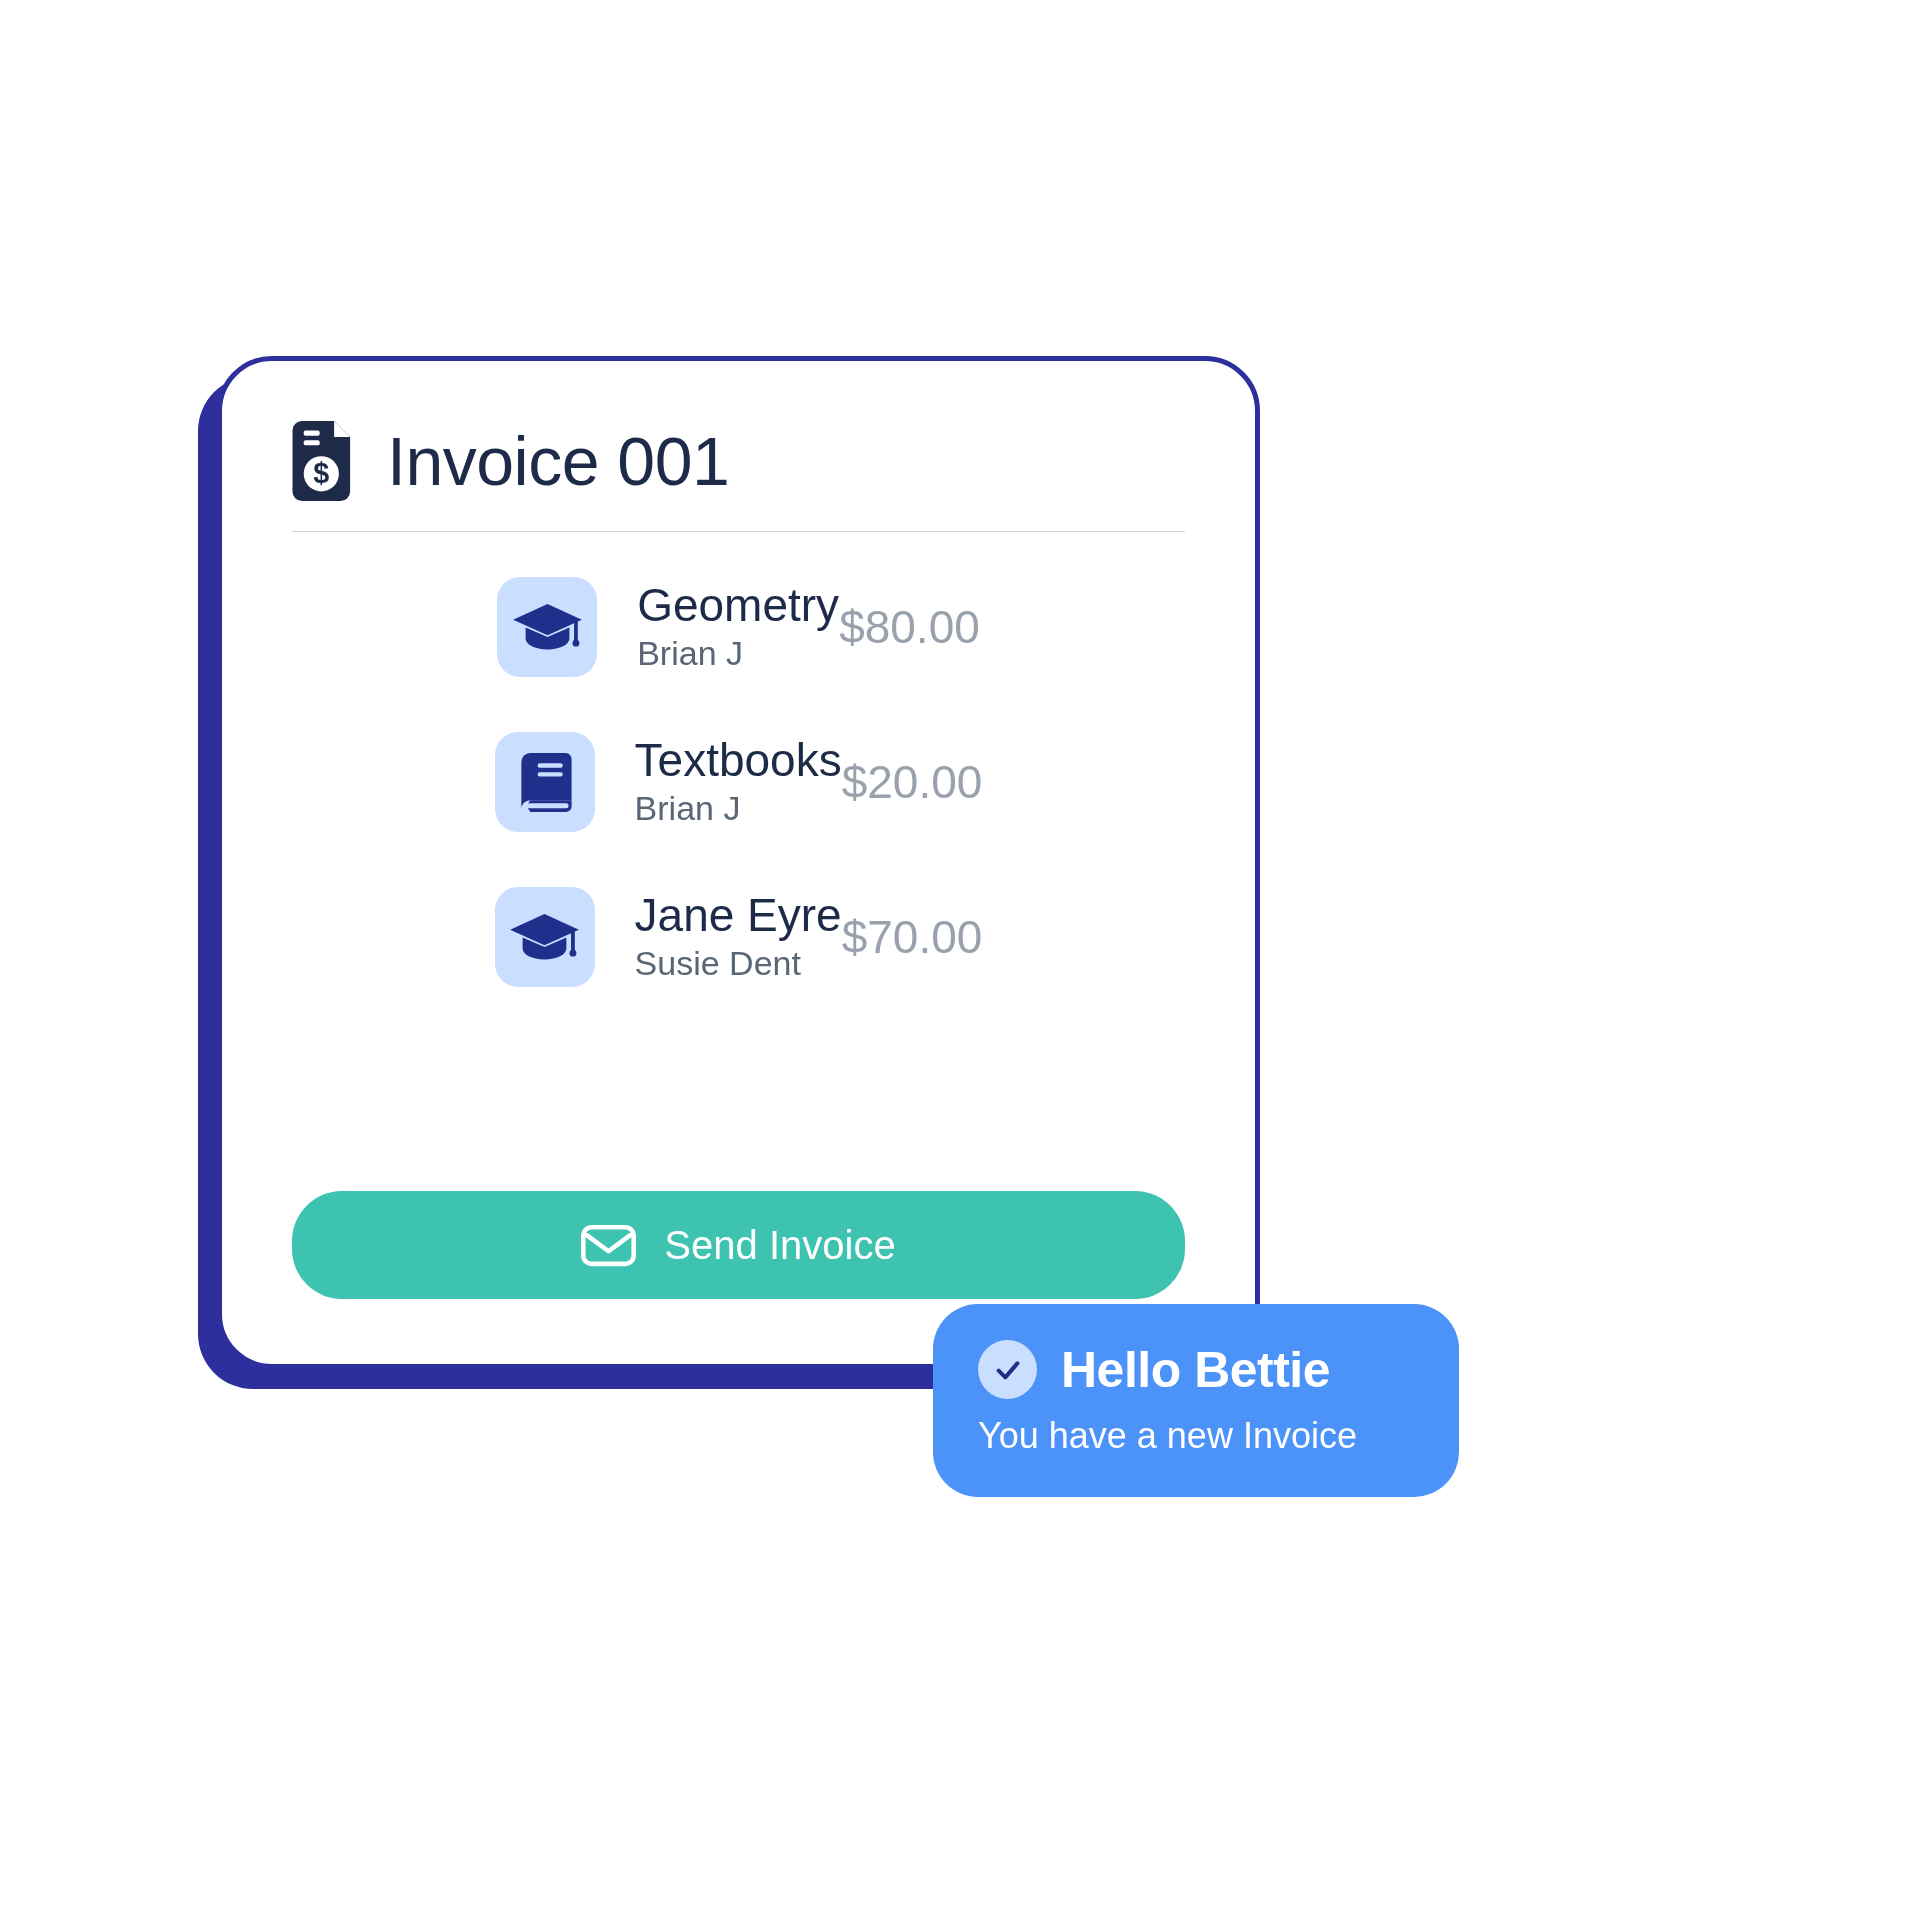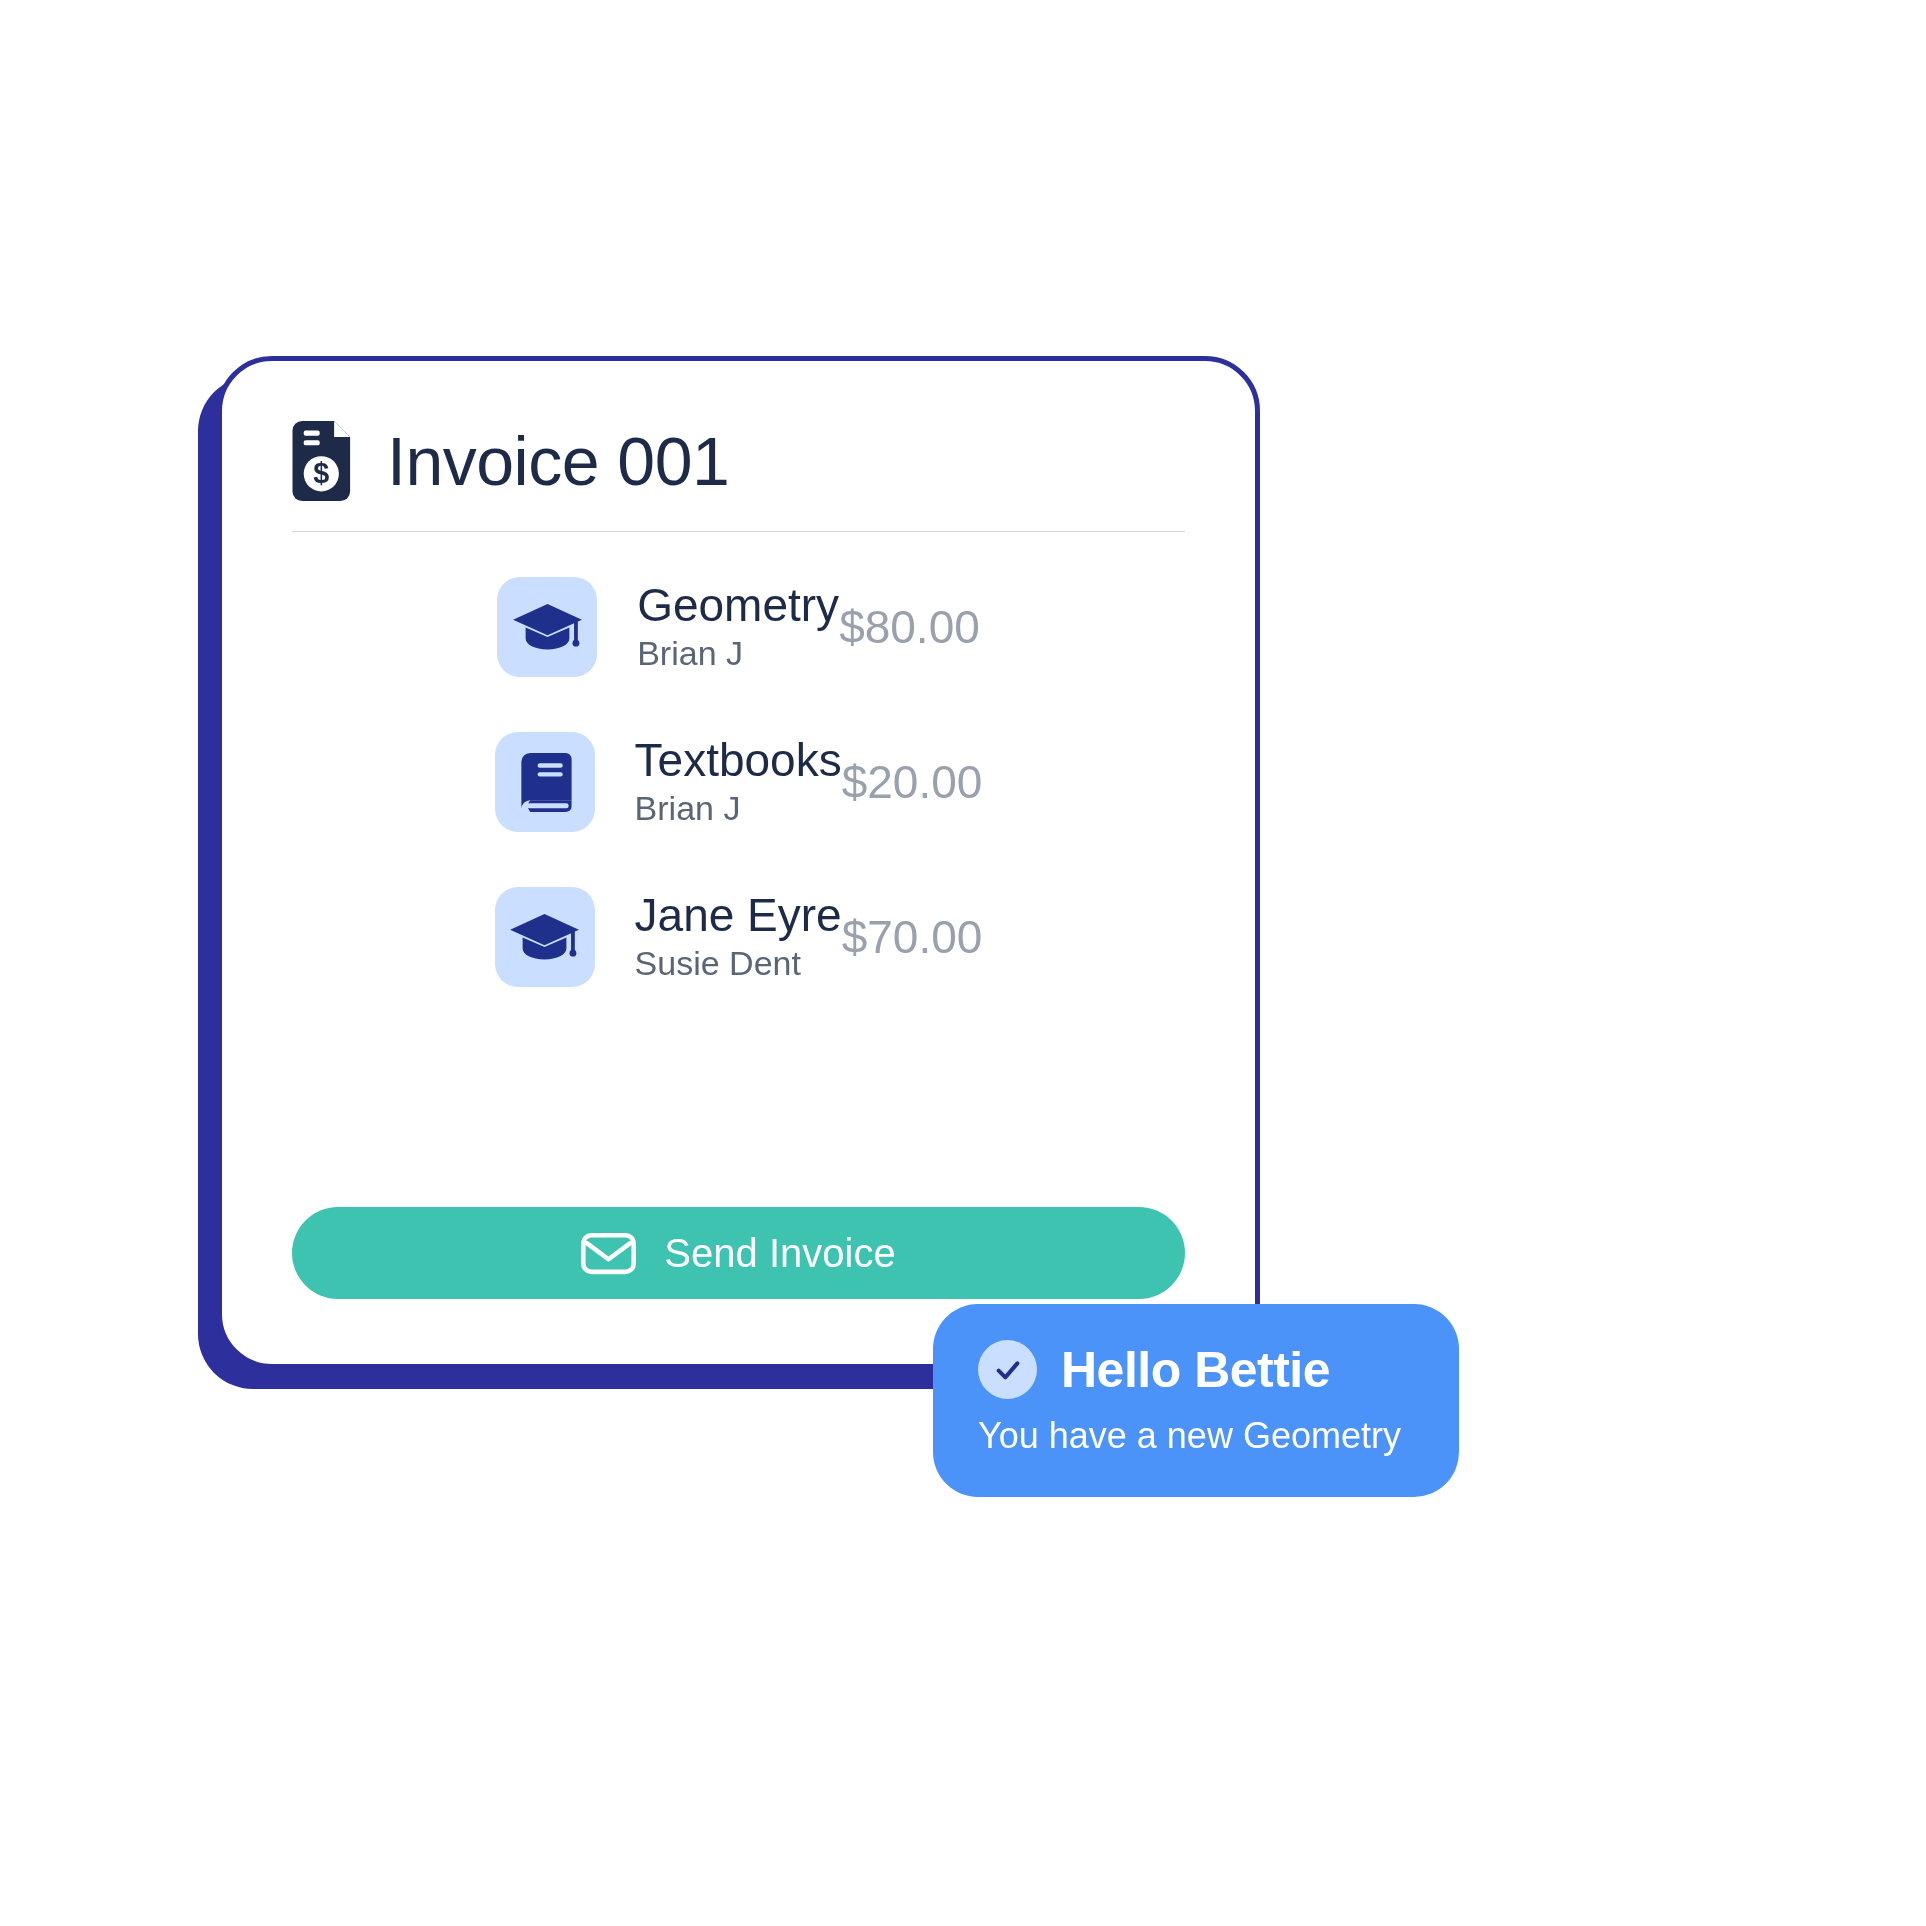--- a/index.html
+++ b/index.html
@@ -111,21 +111,21 @@
     margin-left: auto;
     font-size: 46px;
     font-weight: 400;
     color: var(--grey);
   }
 
   .send-btn {
     margin-top: auto;
     background: var(--teal);
     border-radius: 50px;
-    height: 92px;
+    height: 108px;
     display: flex;
     align-items: center;
     justify-content: center;
     gap: 28px;
     cursor: pointer;
   }
   .send-btn svg { display: block; }
   .send-btn-label {
     font-size: 40px;
     font-weight: 500;
@@ -258,17 +258,17 @@
 
   <div class="toast">
     <div class="toast-top">
       <span class="toast-check">
         <svg width="32" height="32" viewBox="0 0 24 24">
           <path d="M5 12.5 L10 17.5 L19 7" fill="none" stroke="#1f2f8c" stroke-width="3" stroke-linecap="round" stroke-linejoin="round"></path>
         </svg>
       </span>
       <div class="toast-title">Hello Bettie</div>
     </div>
-    <div class="toast-body">You have a new Geometry</div>
+    <div class="toast-body">You have a new Invoice</div>
   </div>
 
 </div>
 
 
 </body></html>

